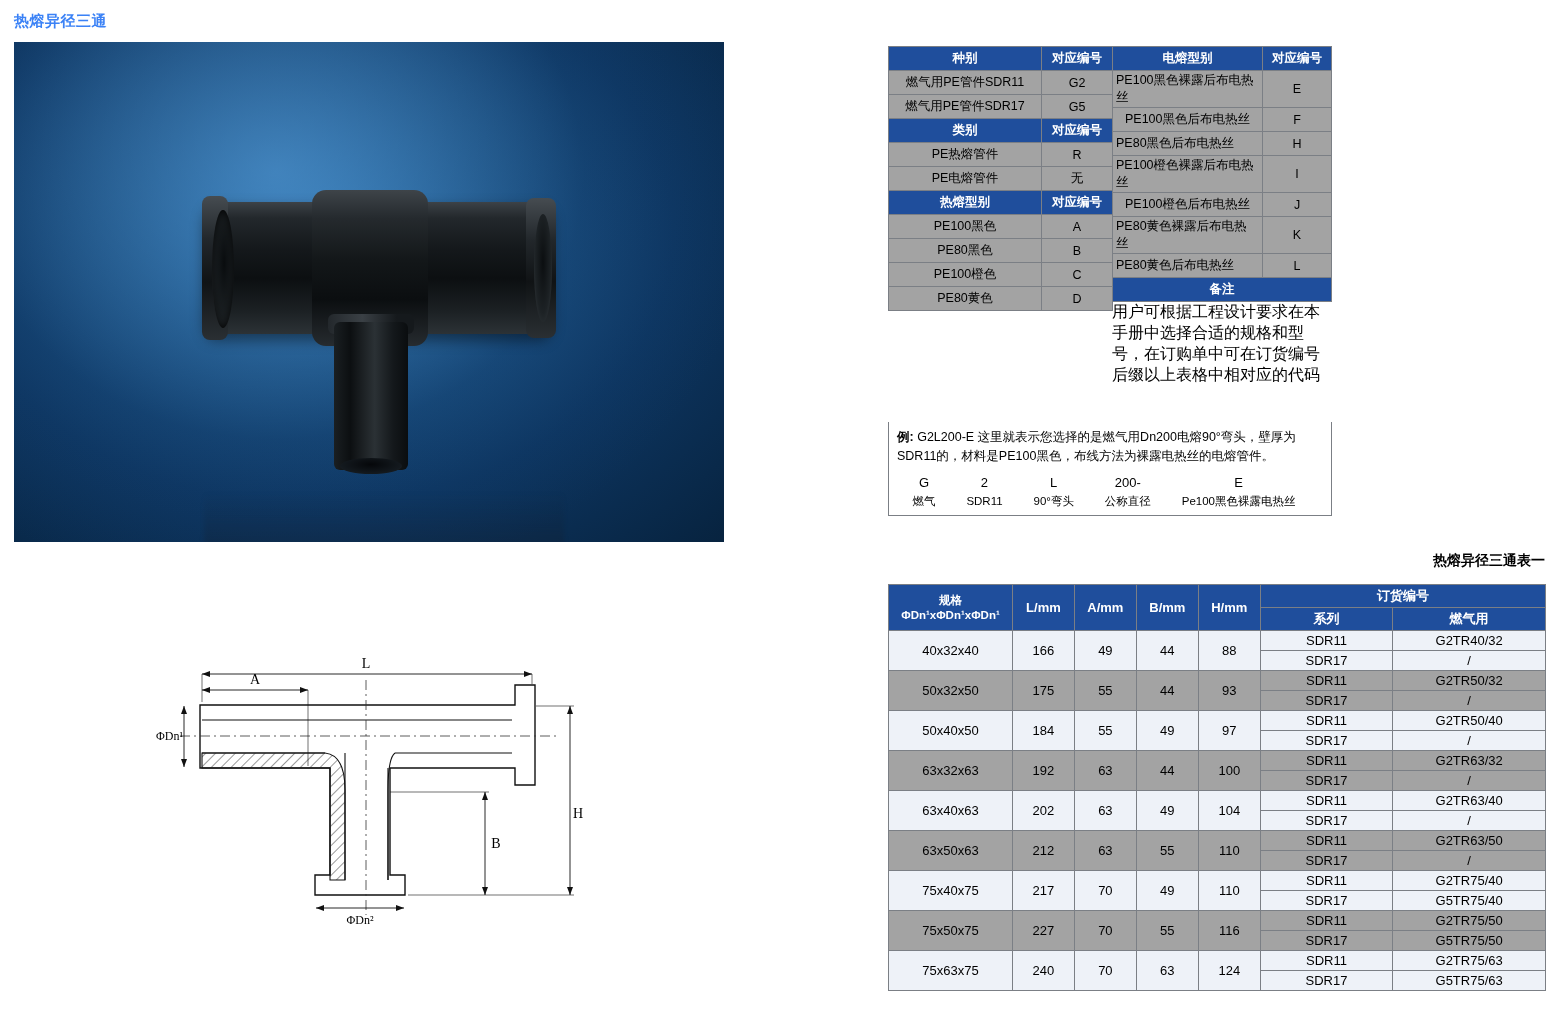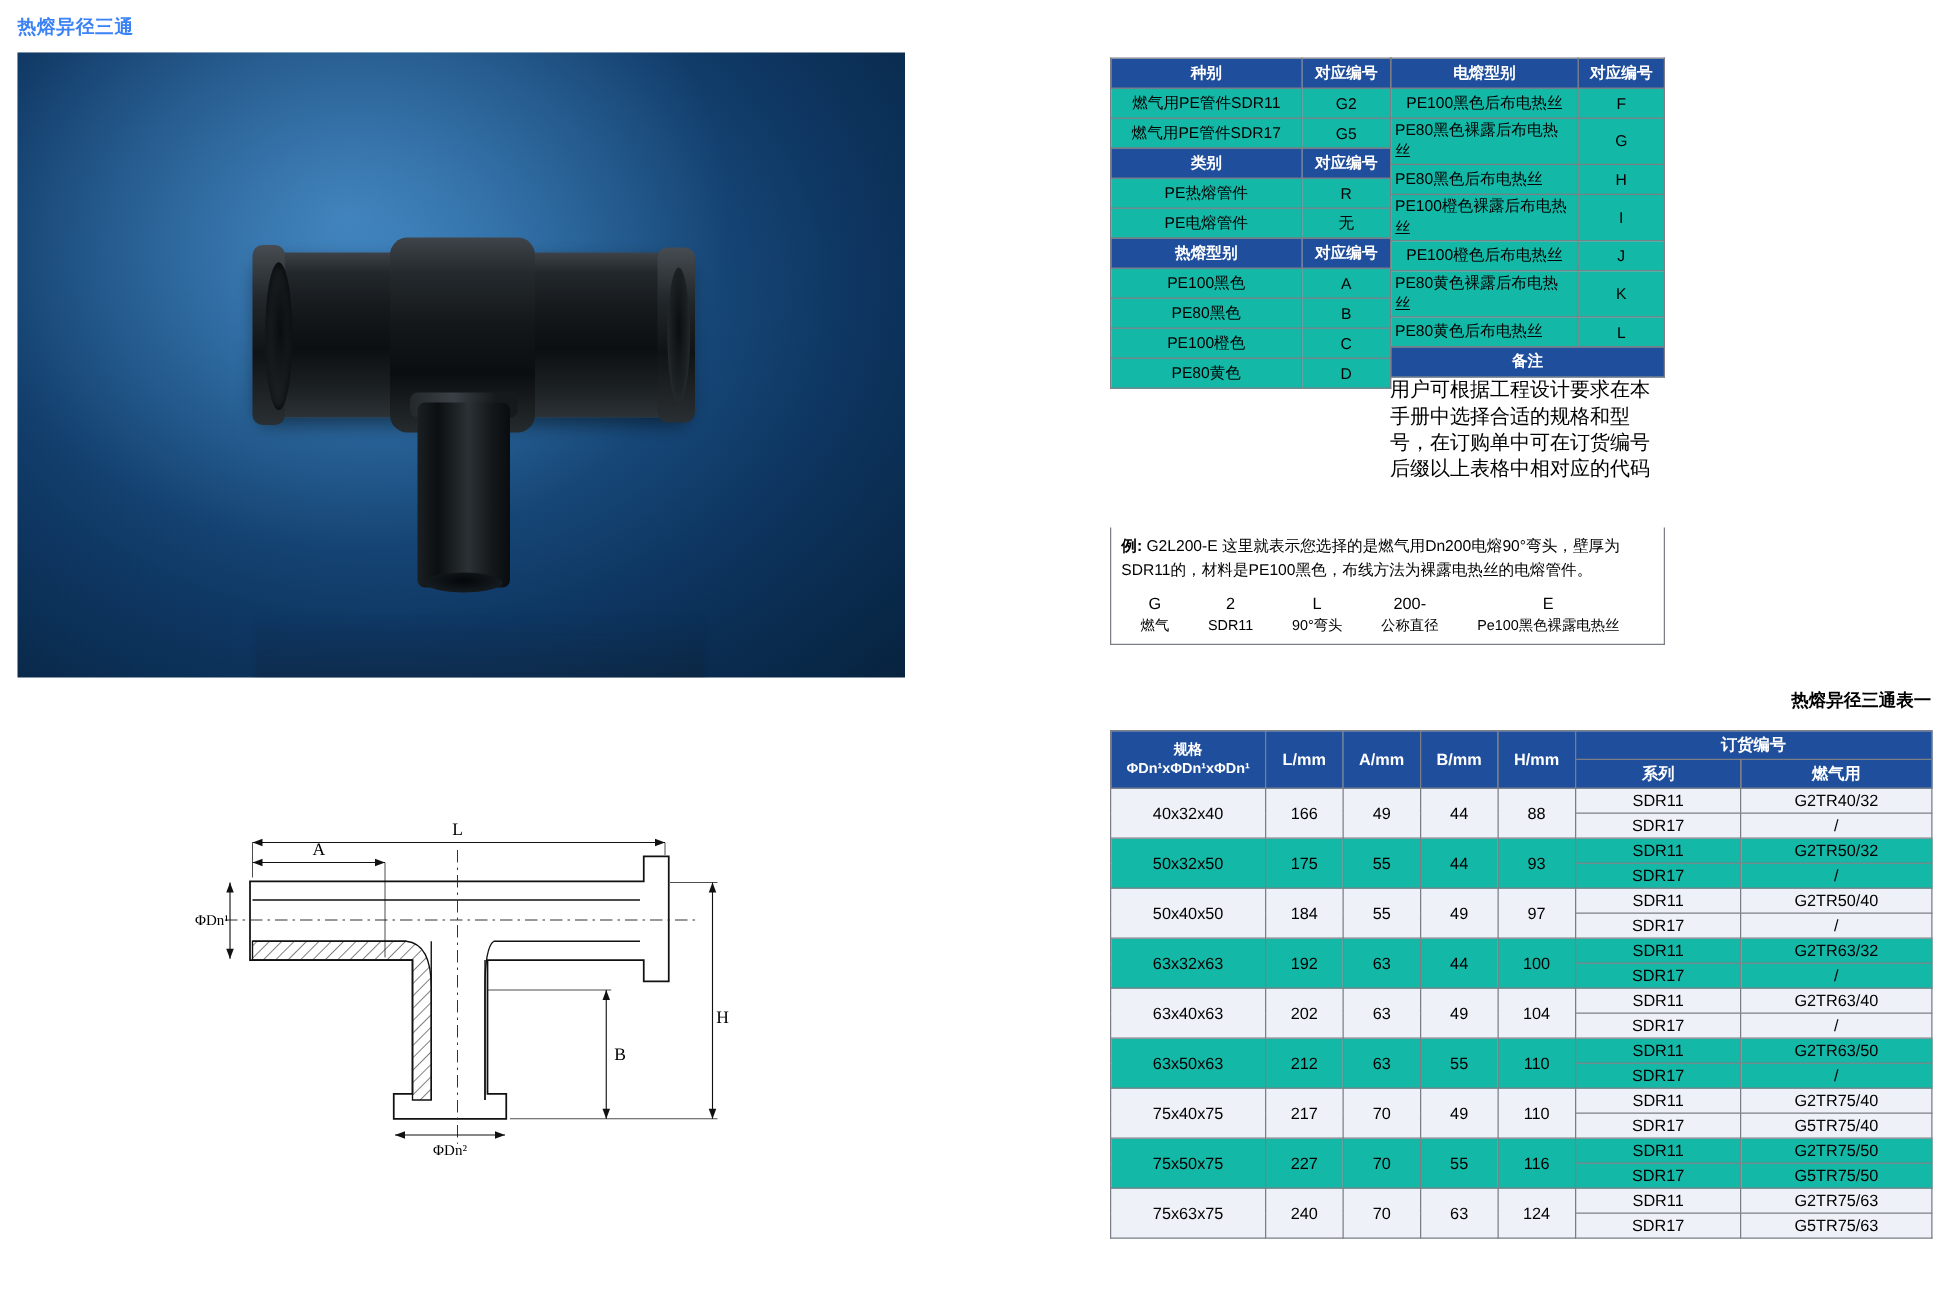--- a/index.html
+++ b/index.html
@@ -88,21 +88,21 @@
 
   
   .drawing{position:absolute;left:140px;top:640px;width:470px;height:290px;}
 
   
   table{border-collapse:collapse;}
   .t{font-size:13px;}
   .t th,.t td{border:1px solid #7b7f85;text-align:center;padding:2px 4px;}
   .hdr{background:#1f4e9c;color:#fff;font-weight:bold;}
   .lt{background:#eef2f8;}
-  .wt{background:#14b8a6;}
+  .wt{background:#a3a3a3;}
 
   
   .codeblock{position:absolute;left:888px;top:46px;width:444px;}
   .codeblock .left{position:absolute;left:0;top:0;width:225px;}
   .codeblock .right{position:absolute;left:224px;top:0;width:220px;}
   .codeblock table{width:100%;}
   .codeblock td,.codeblock th{font-size:12.5px;height:21px;padding:1px 3px;}
   .example{
     position:absolute;left:0;top:318px;width:444px;
     border:1px solid #7b7f85;border-top:none;
@@ -276,26 +276,26 @@
     </div>
 
     <div class="right">
       <table class="t">
         <tbody>
             <tr>
           <th class="hdr">电熔型别</th>
           <th class="hdr" style="width:62px">对应编号</th>
         </tr>
         <tr class="wt">
+              <td style="text-align:left">PE100黑色裸露后布电热丝</td>
+              <td>E</td>
+            </tr>
+        <tr class="wt">
               <td style="text-align:center">PE100黑色后布电热丝</td>
               <td>F</td>
-            </tr>
-        <tr class="wt">
-              <td style="text-align:left">PE80黑色裸露后布电热丝</td>
-              <td>G</td>
             </tr>
         <tr class="wt">
               <td style="text-align:left">PE80黑色后布电热丝</td>
               <td>H</td>
             </tr>
         <tr class="wt">
               <td style="text-align:left">PE100橙色裸露后布电热丝</td>
               <td>I</td>
             </tr>
         <tr class="wt">

